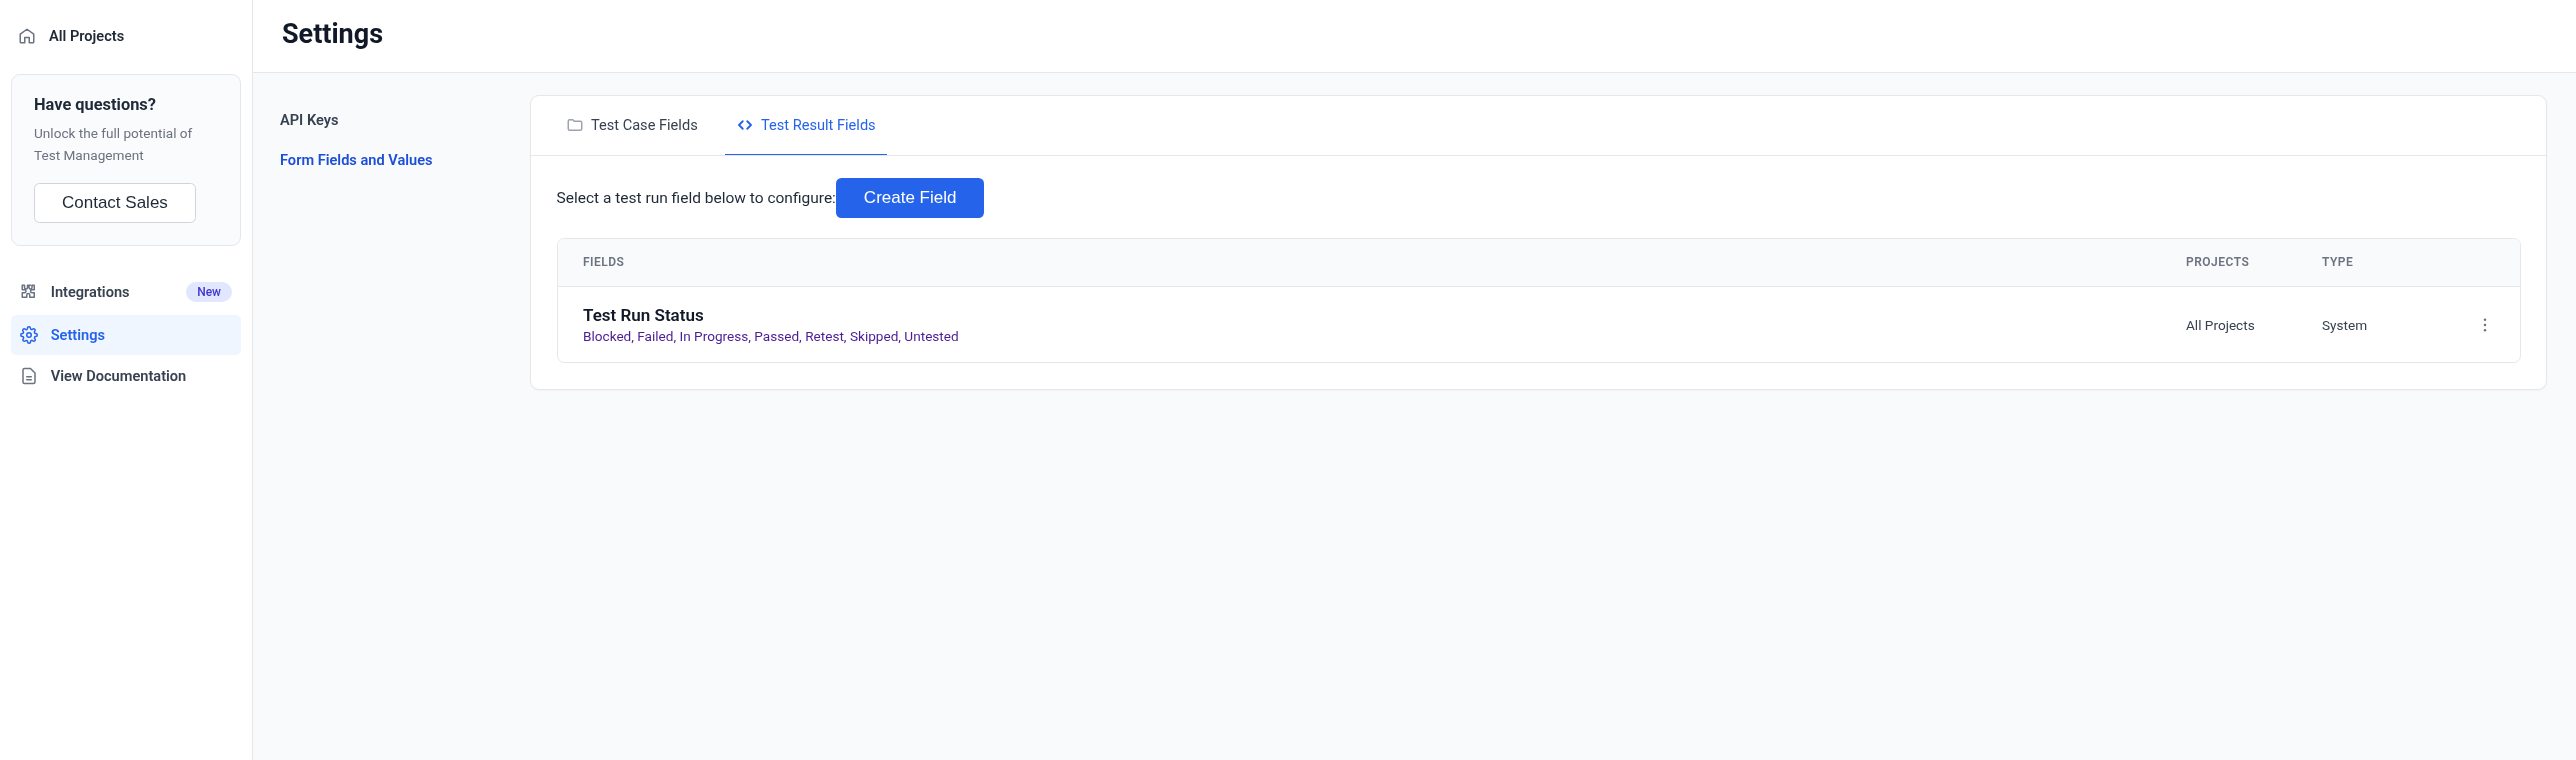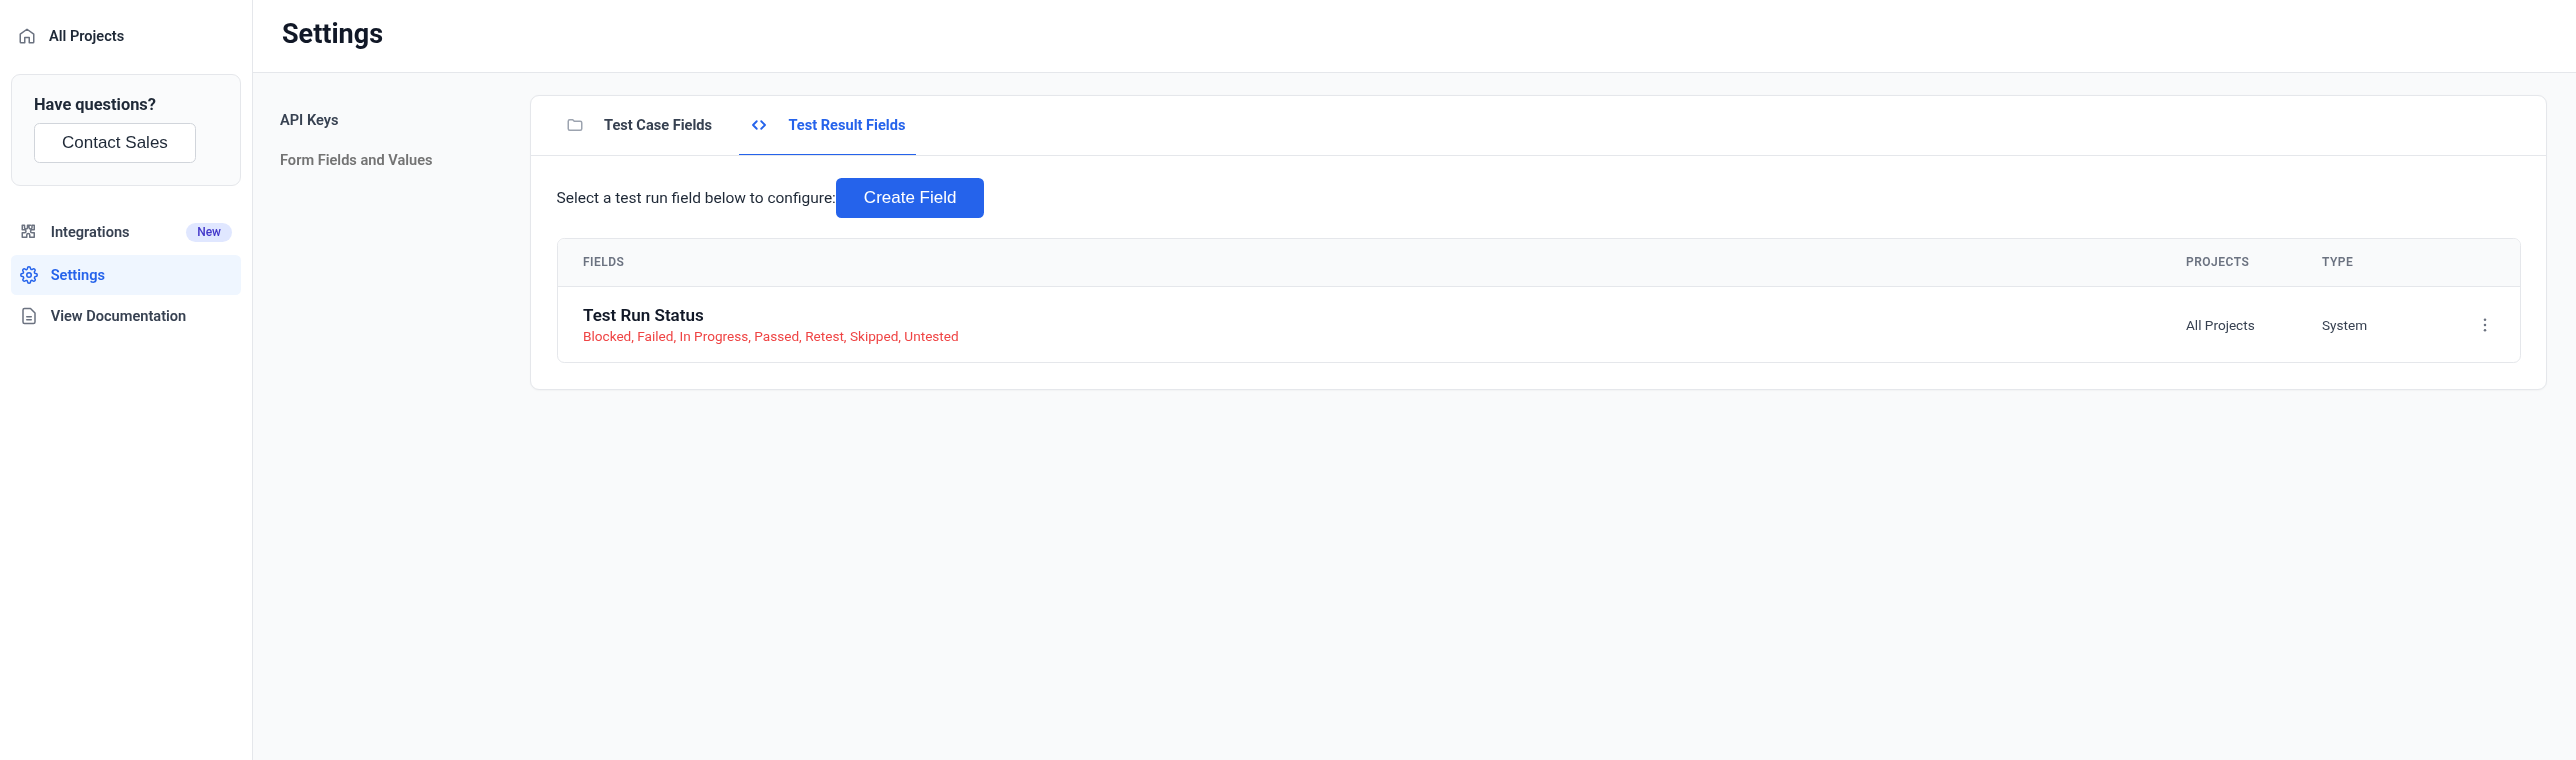--- a/index.html
+++ b/index.html
@@ -144,45 +144,45 @@
     }
     .subnav-item {
       padding: 11px 18px;
       font-size: 14.6px;
       font-weight: 600;
       color: #374151;
       cursor: pointer;
       border-radius: 5.5px;
     }
     .subnav-item.active {
-      color: #737373;
+      color: #1d4ed8;
     }
     .content-panel {
       flex: 1;
       padding: 22px 29px 22px 0;
     }
     .card {
       background: #fff;
       border: 0.9px solid #e5e7eb;
       border-radius: 9px;
       box-shadow: 0 0.9px 1.8px rgba(0,0,0,0.03);
     }
     .tabs {
       display: flex;
       border-bottom: 0.9px solid #e5e7eb;
       padding: 0 24px;
     }
     .tab {
       display: flex;
       align-items: center;
-      gap: 20px;
+      gap: 7px;
       padding: 20px 11px;
       cursor: pointer;
       font-size: 14.6px;
-      font-weight: 700;
+      font-weight: 400;
       color: #374151;
       border-bottom: 1.8px solid transparent;
       margin-right: 16.4px;
     }
     .tab.active {
       color: #2563eb;
       border-bottom-color: #2563eb;
       justify-content: center;
     }
     .tab.active .icon svg {
@@ -226,21 +226,21 @@
       padding: 18px 25.5px;
     }
     .row-title {
       font-size: 17px;
       font-weight: 600;
       color: #111827;
       margin-bottom: 3.6px;
     }
     .row-subtitle {
       font-size: 13.6px;
-      color: #ef4444;
+      color: #4c1d95;
     }
     .row-value {
       font-size: 13.6px;
       color: #374151;
     }
     .kebab {
       cursor: pointer;
       display: flex;
       justify-content: flex-end;
     }
@@ -254,20 +254,21 @@
       <span class="icon">
         <svg viewBox="0 0 24 24" fill="none" stroke="#6b7280" stroke-width="2" stroke-linecap="round" stroke-linejoin="round">
           <path d="M3 9.5L12 3l9 6.5V20a1 1 0 0 1-1 1h-5v-7h-6v7H4a1 1 0 0 1-1-1V9.5z"></path>
         </svg>
       </span>
       <span>All Projects</span>
     </div>
 
     <div class="promo-card">
       <div class="promo-title">Have questions?</div>
+      <div class="promo-text">Unlock the full potential of Test Management</div>
       <button class="btn btn-outline">Contact Sales</button>
     </div>
 
     <nav class="sidebar-nav">
       <div class="sidebar-item">
         <span class="icon">
           <svg viewBox="0 0 24 24" fill="none" stroke="#6b7280" stroke-width="2" stroke-linecap="round" stroke-linejoin="round">
             <path d="M14 3h-4v3a2 2 0 1 1-4 0V3H3v6h3a2 2 0 1 1 0 4H3v6h6v-3a2 2 0 1 1 4 0v3h6v-6h-3a2 2 0 1 1 0-4h3V3h-3v3a2 2 0 1 1-4 0V3z"></path>
           </svg>
         </span>

